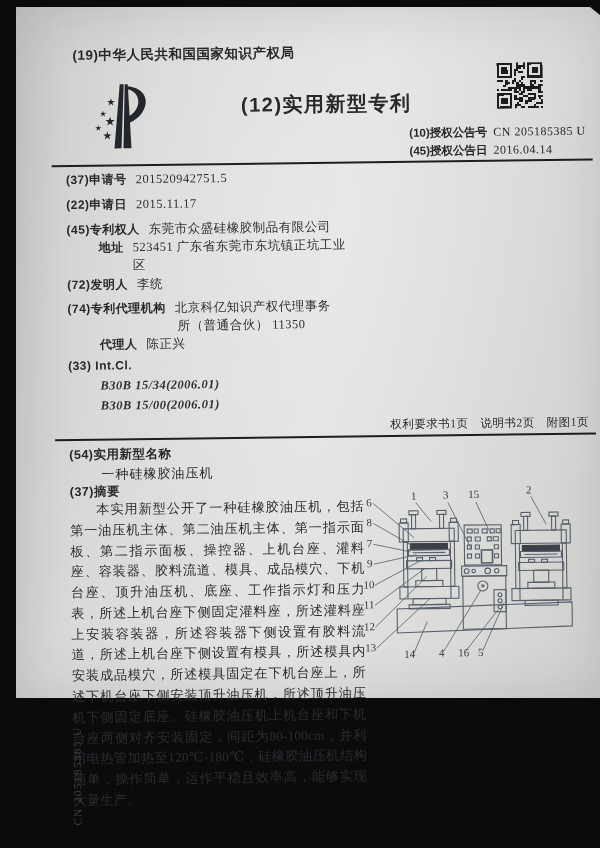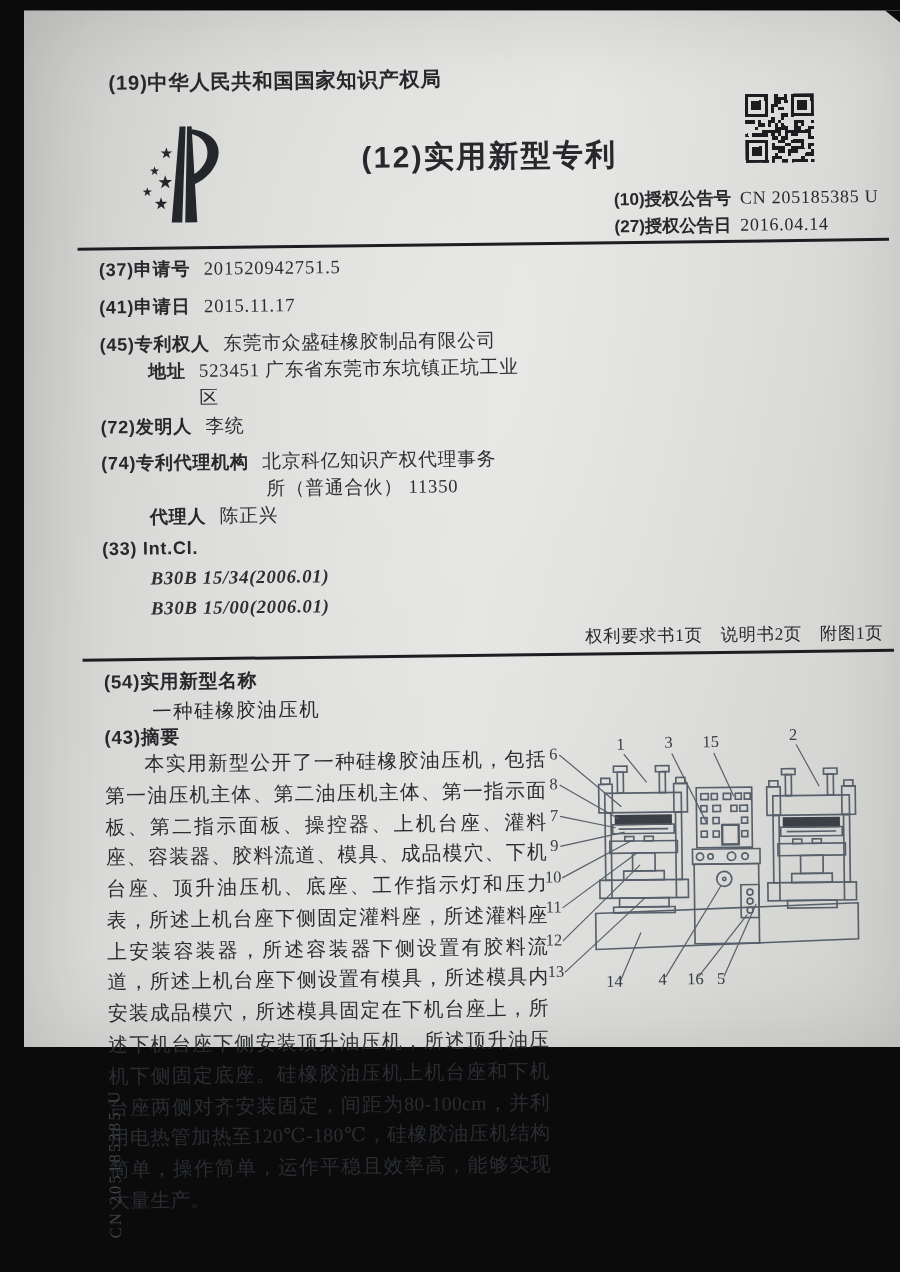--- a/index.html
+++ b/index.html
@@ -212,30 +212,30 @@
           <path d="M0,14h7v7h-7z M1,15v5h5v-5z" fill-rule="evenodd"></path>
           <rect x="2" y="16" width="3" height="3"></rect>
         </g>
       </svg>
     </div>
 
     <div class="abs pubrow" style="top:120px;">
       <span class="lab">(10)授权公告号</span><span class="val">CN 205185385 U</span>
     </div>
     <div class="abs pubrow" style="top:138px;">
-      <span class="lab">(27)授权公告日</span><span class="val">2016.04.14</span>
+      <span class="lab">(45)授权公告日</span><span class="val">2016.04.14</span>
     </div>
 
     <div class="abs rule" style="top:155px;"></div>
 
     <div class="abs row" style="left:52px;top:162px;">
       <span class="lab">(37)申请号</span><span class="val">201520942751.5</span>
     </div>
     <div class="abs row" style="left:52px;top:187px;">
-      <span class="lab">(41)申请日</span><span class="val">2015.11.17</span>
+      <span class="lab">(22)申请日</span><span class="val">2015.11.17</span>
     </div>
     <div class="abs row" style="left:52px;top:212px;">
       <span class="lab">(45)专利权人</span><span class="val">东莞市众盛硅橡胶制品有限公司</span>
     </div>
     <div class="abs row" style="left:84px;top:230px;">
       <span class="lab">地址</span><span class="val">523451 广东省东莞市东坑镇正坑工业</span>
     </div>
     <div class="abs row" style="left:118px;top:248px;">
       <span class="val" style="margin-left:0;">区</span>
     </div>
@@ -263,21 +263,21 @@
 
     <div class="abs pages-info">权利要求书1页　说明书2页　附图1页</div>
 
     <div class="abs rule" style="top:429px;"></div>
 
     <div class="abs row" style="left:52px;top:437px;">
       <span class="lab sec-label">(54)实用新型名称</span>
     </div>
     <div class="abs" style="left:84px;top:456px;font-size:13px;letter-spacing:1px;">一种硅橡胶油压机</div>
     <div class="abs row" style="left:52px;top:474px;">
-      <span class="lab sec-label">(43)摘要</span>
+      <span class="lab sec-label">(37)摘要</span>
     </div>
 
     <div class="abs abstract">本实用新型公开了一种硅橡胶油压机，包括第一油压机主体、第二油压机主体、第一指示面板、第二指示面板、操控器、上机台座、灌料座、容装器、胶料流道、模具、成品模穴、下机台座、顶升油压机、底座、工作指示灯和压力表，所述上机台座下侧固定灌料座，所述灌料座上安装容装器，所述容装器下侧设置有胶料流道，所述上机台座下侧设置有模具，所述模具内安装成品模穴，所述模具固定在下机台座上，所述下机台座下侧安装顶升油压机，所述顶升油压机下侧固定底座。硅橡胶油压机上机台座和下机台座两侧对齐安装固定，间距为80-100cm，并利用电热管加热至120℃-180℃，硅橡胶油压机结构简单，操作简单，运作平稳且效率高，能够实现大量生产。</div>
 
     <div class="abs figure-wrap">
       <svg viewBox="0 0 258 224">
 
         <g class="fig-stroke">
           <path d="M42 127 L217 122 L217 146 L42 151 Z"></path>
         </g>

